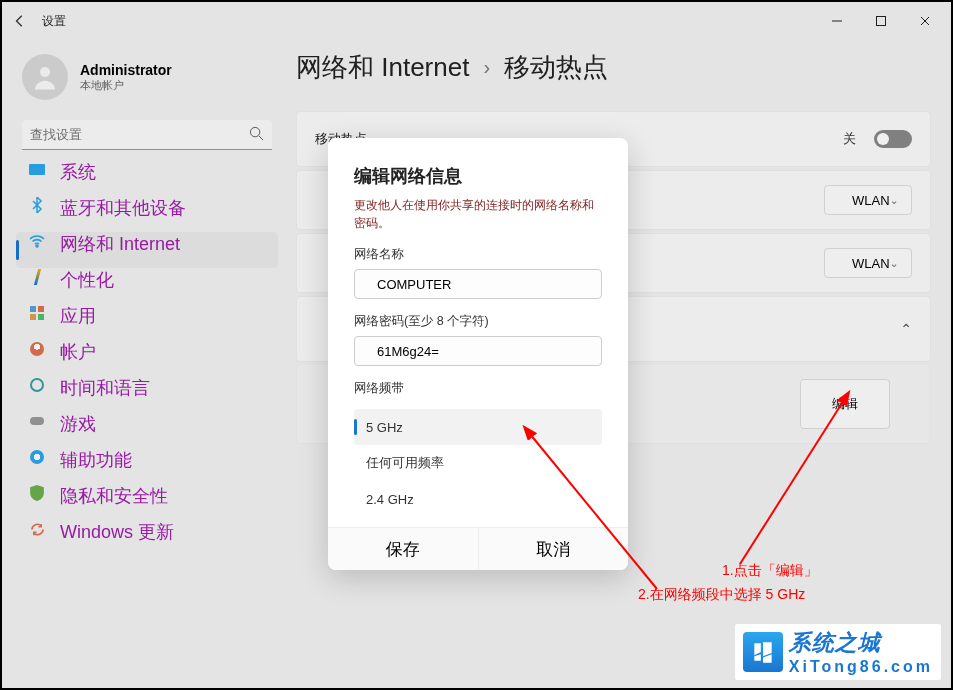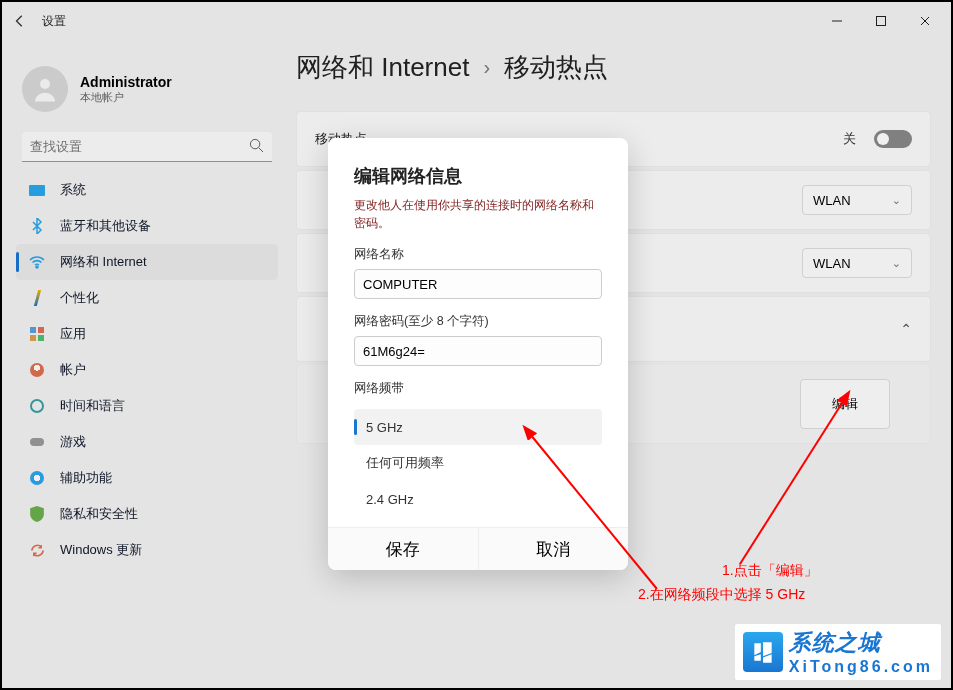--- a/index.html
+++ b/index.html
@@ -7,61 +7,61 @@
 .overlay-dim { position: absolute; inset: 0; background: rgba(0,0,0,0.06); z-index: 50; pointer-events: none; }
 
 
 .titlebar { display:flex; align-items:center; height:38px; padding:0 4px; }
 .titlebar .back { width:28px; height:28px; display:flex; align-items:center; justify-content:center; border-radius:4px; }
 .titlebar .title { font-size:12px; margin-left:8px; color:#222; }
 .win-controls { margin-left:auto; display:flex; gap:0; }
 .win-btn { width:44px; height:32px; display:flex; align-items:center; justify-content:center; color:#222; }
 
 
-.left { position:absolute; left:14px; top:56px; width:262px; }
+.left { position:absolute; left:14px; top:44px; width:262px; }
 .user-row { display:flex; align-items:center; gap:12px; padding:8px 6px; }
 .avatar { width:46px; height:46px; border-radius:50%; background:#d8d8d8; display:flex; align-items:center; justify-content:center; }
 .avatar svg { fill:#fafafa; }
 .user-name { font-weight:600; font-size:14px; }
 .user-sub { font-size:11px; color:#666; }
 .search { margin:12px 6px 10px; position:relative; }
 .search input { width:100%; height:30px; border:none; border-bottom:1px solid #999; background:#fbfbfb; padding:0 30px 0 8px; font-size:13px; border-radius:4px 4px 0 0; }
 .search .icon { position:absolute; right:8px; top:6px; color:#555; }
 
 .nav { margin-top:6px; }
-.nav-item { display:flex; align-items:center; height:36px; padding:0 12px; border-radius:4px; font-size:13px; color:#0f172a; position:relative; }
+.nav-item { display:flex; align-items:flex-start; height:36px; padding:0 12px; border-radius:4px; font-size:18px; color:#a21caf; position:relative; }
 .nav-item .ic { width:18px; height:18px; margin-right:14px; display:inline-flex; align-items:center; justify-content:center; }
 .nav-item.selected { background:#eaeaea; }
 .nav-item.selected::before { content:""; position:absolute; left:0; top:8px; bottom:8px; width:3px; background:#1976d2; border-radius:2px; }
 
 
 .main { position:absolute; left:294px; top:48px; right:20px; }
 .crumbs { display:flex; align-items:center; gap:14px; font-size:26px; font-weight:400; color:#222; }
 .crumbs .chev { color:#777; font-size:20px; }
 .cards { margin-top:26px; display:flex; flex-direction:column; gap:3px; }
 .card { background:#fbfbfb; border:1px solid #eee; border-radius:4px; padding:14px 18px; display:flex; align-items:center; min-height:56px; }
 .card .left-text { font-size:13px; color:#222; }
 .card .right-ctrl { margin-left:auto; display:flex; align-items:center; gap:18px; }
 .toggle-label { font-size:13px; color:#333; }
 .toggle { width:38px; height:18px; background:#888; border-radius:10px; position:relative; }
 .toggle::after { content:""; position:absolute; width:12px; height:12px; background:#fff; border-radius:50%; top:3px; left:3px; }
-.select { width:110px; height:30px; border:1px solid #ddd; border-radius:4px; background:#fdfdfd; display:flex; align-items:center; justify-content:space-between; padding:0 10px; font-size:13px; }
+.select { width:88px; height:30px; border:1px solid #ddd; border-radius:4px; background:#fdfdfd; display:flex; align-items:center; justify-content:space-between; padding:0 27px; font-size:13px; }
 .chev-s { color:#777; font-size:11px; }
 .expand-card { height:66px; }
 .expand-sym { font-size:14px; color:#555; }
 .edit-btn { width:90px; height:50px; border:1px solid #ddd; background:#fdfdfd; border-radius:4px; display:flex; align-items:center; justify-content:center; font-size:13px; }
 .card.sub { background:#f6f6f6; border-top:none; justify-content:flex-end; padding-right:40px; }
 
 
 .dialog { position:absolute; left:326px; top:136px; width:300px; background:#fff; border-radius:8px; z-index:100; box-shadow:0 8px 30px rgba(0,0,0,0.18); padding:26px 0 0; }
 .dialog h2 { font-size:18px; font-weight:600; padding:0 26px; color:#222; }
 .dialog .desc { font-size:12px; color:#7f1d1d; padding:8px 26px 0; line-height:1.5; }
 .dlg-field { padding:14px 26px 0; }
 .dlg-label { font-size:12.5px; color:#333; margin-bottom:6px; display:block; }
-.dlg-input { width:100%; height:30px; border:1px solid #ccc; border-radius:4px; padding:0 8px; font-size:13px; background:#fdfdfd; }
+.dlg-input { width:100%; height:30px; border:1px solid #ccc; border-radius:4px; padding:0 22px; font-size:13px; background:#fdfdfd; }
 .freq-list { padding:6px 26px 0; }
 .freq-opt { height:36px; display:flex; align-items:center; padding:0 12px; font-size:13px; color:#333; position:relative; border-radius:4px; }
 .freq-opt.sel { background:#f2f2f2; }
 .freq-opt.sel::before { content:""; position:absolute; left:0; top:10px; bottom:10px; width:3px; background:#1976d2; border-radius:2px; }
 .dlg-btns { display:flex; border-top:1px solid #eee; margin-top:10px; }
 .dlg-btn { flex:1; height:42px; display:flex; align-items:center; justify-content:center; font-size:17px; background:#fafafa; }
 .dlg-btn:first-child { border-right:1px solid #eee; border-radius:0 0 0 8px; }
 .dlg-btn:last-child { border-radius:0 0 8px 0; }
 
 

